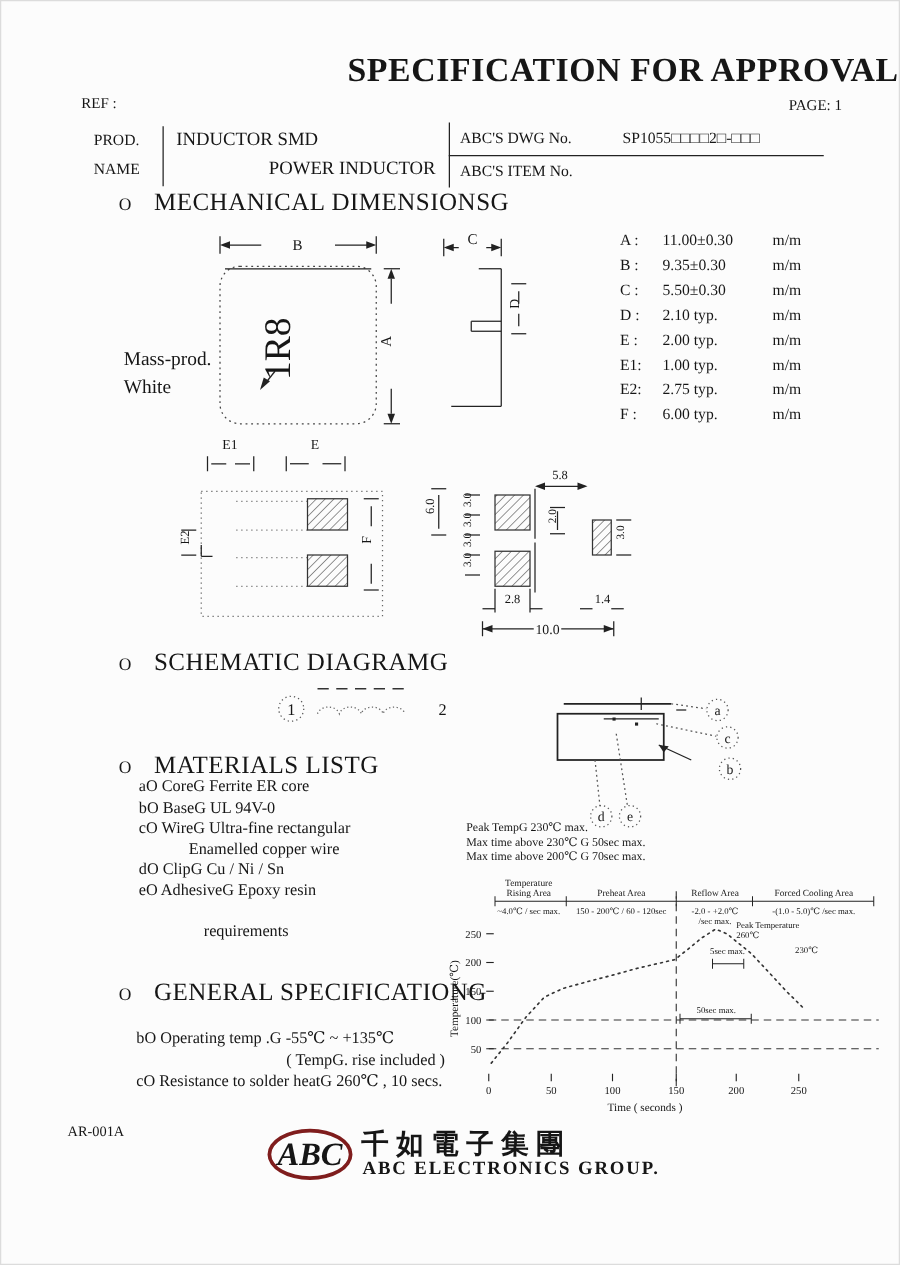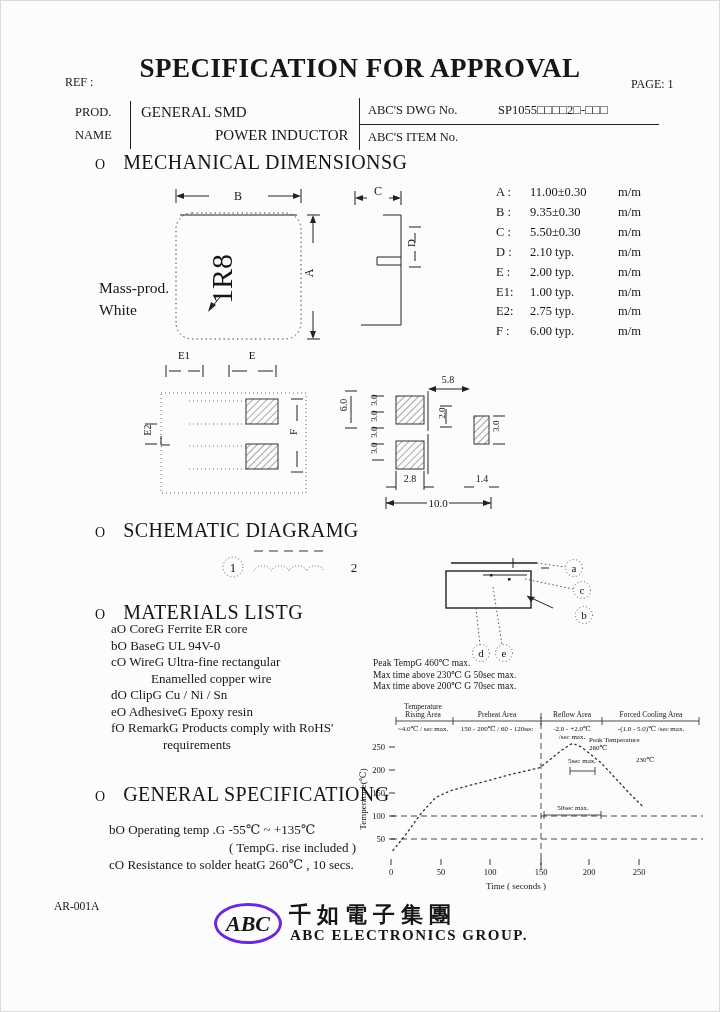--- a/index.html
+++ b/index.html
@@ -1,56 +1,56 @@
 <!DOCTYPE html>
 <html><head>
 <meta charset="utf-8">
 <style>
   *{box-sizing:border-box}
   body{margin:0;background:#e9e9e9}
   .page{position:relative;width:720px;height:1012px;background:#fcfcfc;
         font-family:"Liberation Serif","DejaVu Serif",serif;color:#161616;
         overflow:hidden;border:1px solid #dcdcdc;margin:0 auto}
   .abs{position:absolute}
-  .title{left:0;top:52px;width:100%;text-align:center;font-size:27px;font-weight:bold;letter-spacing:.5px}
+  .title{left:0;top:40px;width:100%;text-align:right;font-size:27px;font-weight:bold;letter-spacing:.5px}
   .t12{font-size:12px}.t125{font-size:12.5px}.t15{font-size:15px}
   .hline{position:absolute;background:#222;height:1px}
   .vline{position:absolute;background:#222;width:1px}
   .sec{display:flex;gap:18px;align-items:baseline}
   .sec-bullet{font-size:14px}
   .sec-head{font-size:20px;letter-spacing:.4px}
   .dim-row{position:absolute;display:grid;grid-template-columns:34px 88px 44px;font-size:12.5px}
   .mass{font-size:15.5px;line-height:22px}
   .mat-item{position:absolute;font-size:13px;white-space:nowrap}
   .gen-item{position:absolute;font-size:13px;white-space:nowrap}
   .note{font-size:9.5px;line-height:11.5px;white-space:nowrap}
   svg{position:absolute;overflow:visible}
   svg text{fill:#161616;stroke:none;font-family:"Liberation Serif","DejaVu Serif",serif}
-  .logo-oval{position:absolute;width:68px;height:41px;border:3px solid #6d28d9;border-radius:50%;
+  .logo-oval{position:absolute;width:68px;height:41px;border:3px solid #7f1d1d;border-radius:50%;
              display:flex;align-items:center;justify-content:center;
-             font-style:italic;font-weight:bold;font-size:22px}
+             font-style:italic;font-weight:bold;font-size:26px}
   .cn{font-size:22px;font-weight:bold;letter-spacing:6px;white-space:nowrap}
   .en{font-size:15px;font-weight:bold;letter-spacing:1.5px;white-space:nowrap}
 </style>
 </head>
 <body>
 
 <div class="page">
 
   <div class="abs title">SPECIFICATION FOR APPROVAL</div>
   <div class="abs t12" style="left:64px;top:74px">REF :</div>
   <div class="abs t12" style="left:630px;top:76px">PAGE: 1</div>
 
   <div class="abs vline" style="left:129px;top:100px;height:48px"></div>
   <div class="abs vline" style="left:358px;top:97px;height:52px"></div>
   <div class="abs hline" style="left:358px;top:123px;width:300px"></div>
 
   <div class="abs t125" style="left:74px;top:104px">PROD.</div>
   <div class="abs t125" style="left:74px;top:127px">NAME</div>
-  <div class="abs t15" style="left:140px;top:103px">GENERAL SMD</div>
+  <div class="abs t15" style="left:140px;top:103px">INDUCTOR SMD</div>
   <div class="abs t15" style="left:214px;top:126px">POWER INDUCTOR</div>
   <div class="abs t125" style="left:367px;top:102px">ABC'S DWG No.</div>
   <div class="abs t125" style="left:497px;top:102px">SP1055□□□□2□-□□□</div>
   <div class="abs t125" style="left:367px;top:129px">ABC'S ITEM No.</div>
 
   <div class="abs sec" style="left:94px;top:150px">
     <span class="sec-bullet">O</span>
     <span class="sec-head">MECHANICAL DIMENSIONSG</span>
   </div>
 
@@ -249,21 +249,20 @@
   <div class="abs sec" style="left:94px;top:600px">
     <span class="sec-bullet">O</span>
     <span class="sec-head">MATERIALS LISTG</span>
   </div>
   <div class="mat-item" style="left:110px;top:620px">aO CoreG Ferrite ER core</div>
   <div class="mat-item" style="left:110px;top:637px">bO BaseG UL 94V-0</div>
   <div class="mat-item" style="left:110px;top:653px">cO WireG Ultra-fine rectangular</div>
   <div class="mat-item" style="left:150px;top:670px">Enamelled copper wire</div>
   <div class="mat-item" style="left:110px;top:686px">dO ClipG Cu / Ni /  Sn</div>
   <div class="mat-item" style="left:110px;top:703px">eO AdhesiveG Epoxy resin</div>
-  <div class="mat-item" style="left:110px;top:719px">fO RemarkG Products comply with RoHS'</div>
   <div class="mat-item" style="left:162px;top:736px">requirements</div>
 
   <svg style="left:428px;top:548px" width="195" height="122">
     <g stroke="#222" stroke-width="1.4" fill="none">
       <line x1="22" y1="14" x2="108" y2="14"></line>
       <line x1="84" y1="9" x2="84" y2="19" stroke-width="1"></line>
       <line x1="112" y1="19" x2="120" y2="19" stroke-width="1"></line>
       <rect x="17" y="22" width="85" height="37"></rect>
       <line x1="54" y1="26" x2="98" y2="26" stroke-width="1"></line>
       <rect x="61" y="25" width="2.5" height="2.5" fill="#222" stroke="none"></rect>
@@ -283,21 +282,21 @@
     <circle cx="52" cy="104" r="8.5" fill="none" stroke="#555" stroke-dasharray="1,2.5"></circle>
     <circle cx="75" cy="104" r="8.5" fill="none" stroke="#555" stroke-dasharray="1,2.5"></circle>
     <text x="145" y="23" font-size="11" text-anchor="middle">a</text>
     <text x="153" y="45" font-size="11" text-anchor="middle">c</text>
     <text x="155" y="70" font-size="11" text-anchor="middle">b</text>
     <text x="52" y="108" font-size="11" text-anchor="middle">d</text>
     <text x="75" y="108" font-size="11" text-anchor="middle">e</text>
   </svg>
 
   <div class="abs note" style="left:372px;top:657px">
-    <div>Peak TempG 460℃ max.</div>
+    <div>Peak TempG 230℃ max.</div>
     <div>Max time above 230℃ G 50sec max.</div>
     <div>Max time above 200℃ G 70sec max.</div>
   </div>
 
   <div class="abs sec" style="left:94px;top:782px">
     <span class="sec-bullet">O</span>
     <span class="sec-head">GENERAL SPECIFICATIONG</span>
   </div>
   <div class="gen-item" style="left:108px;top:821px">bO Operating temp .G -55℃  ~ +135℃</div>
   <div class="gen-item" style="left:228px;top:839px">( TempG. rise included )</div>

